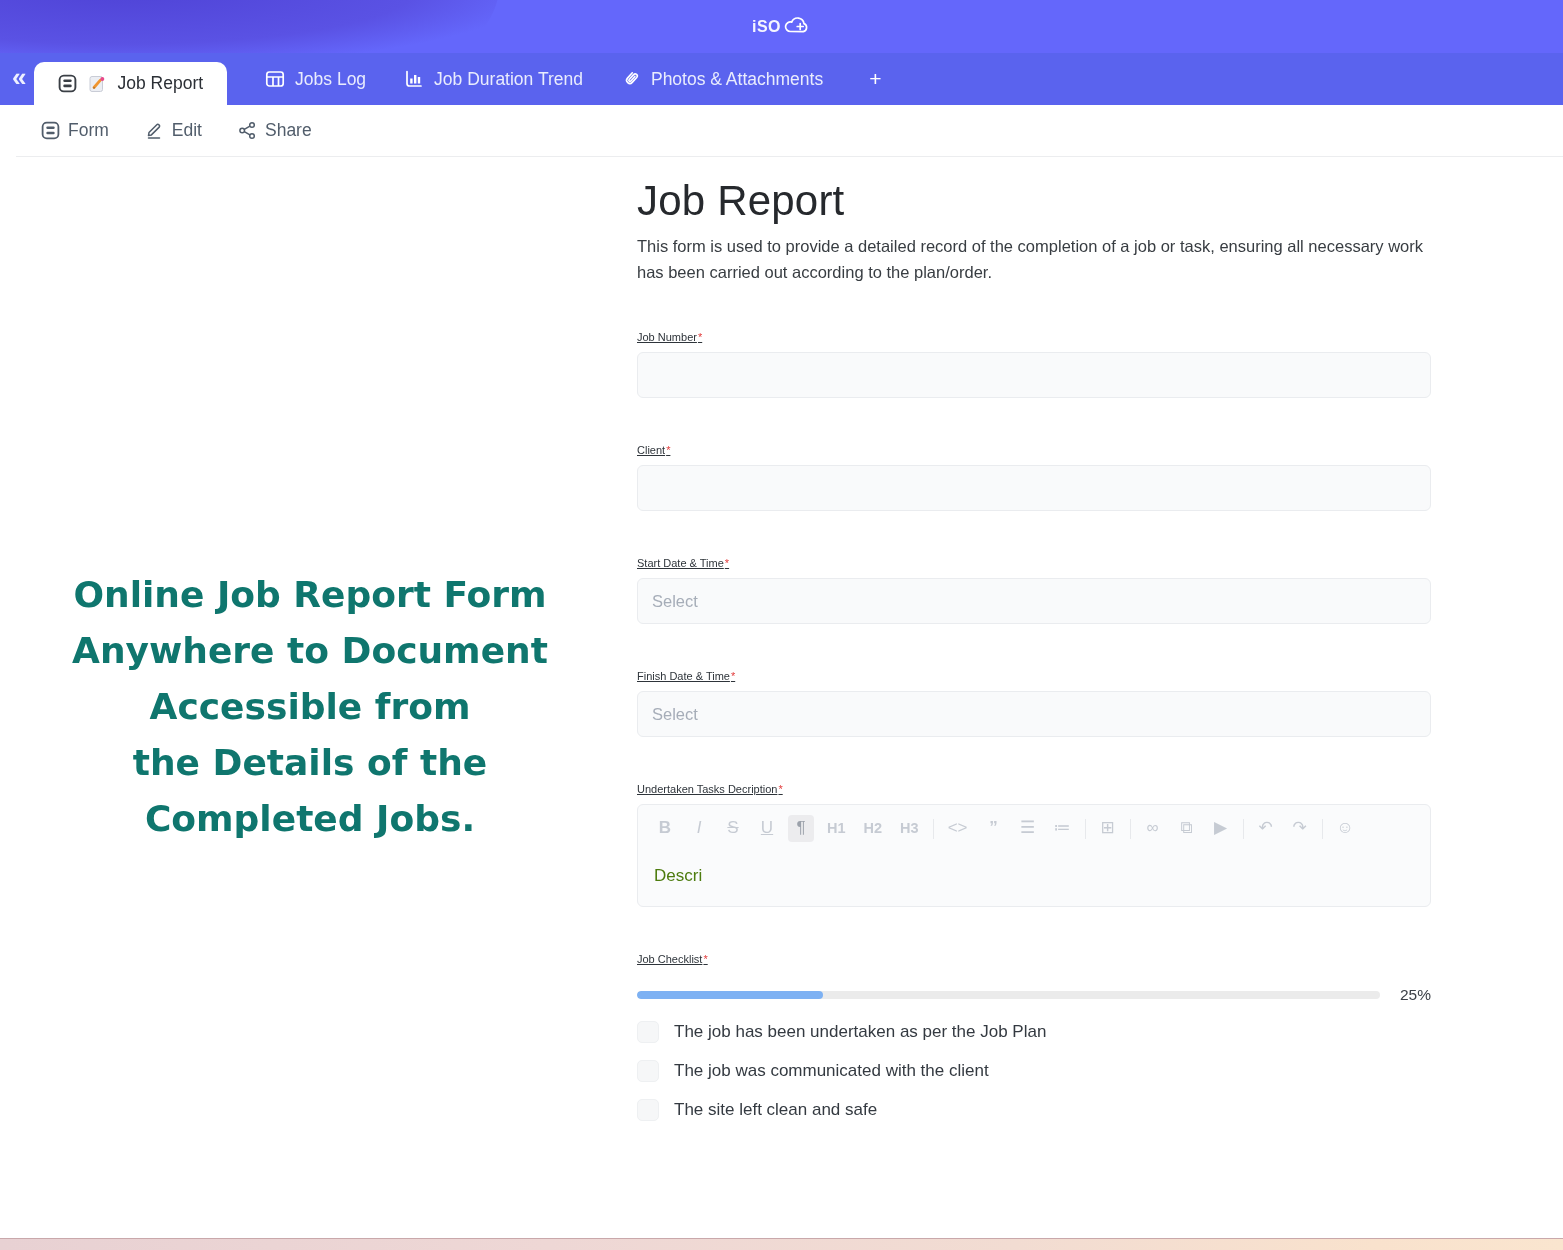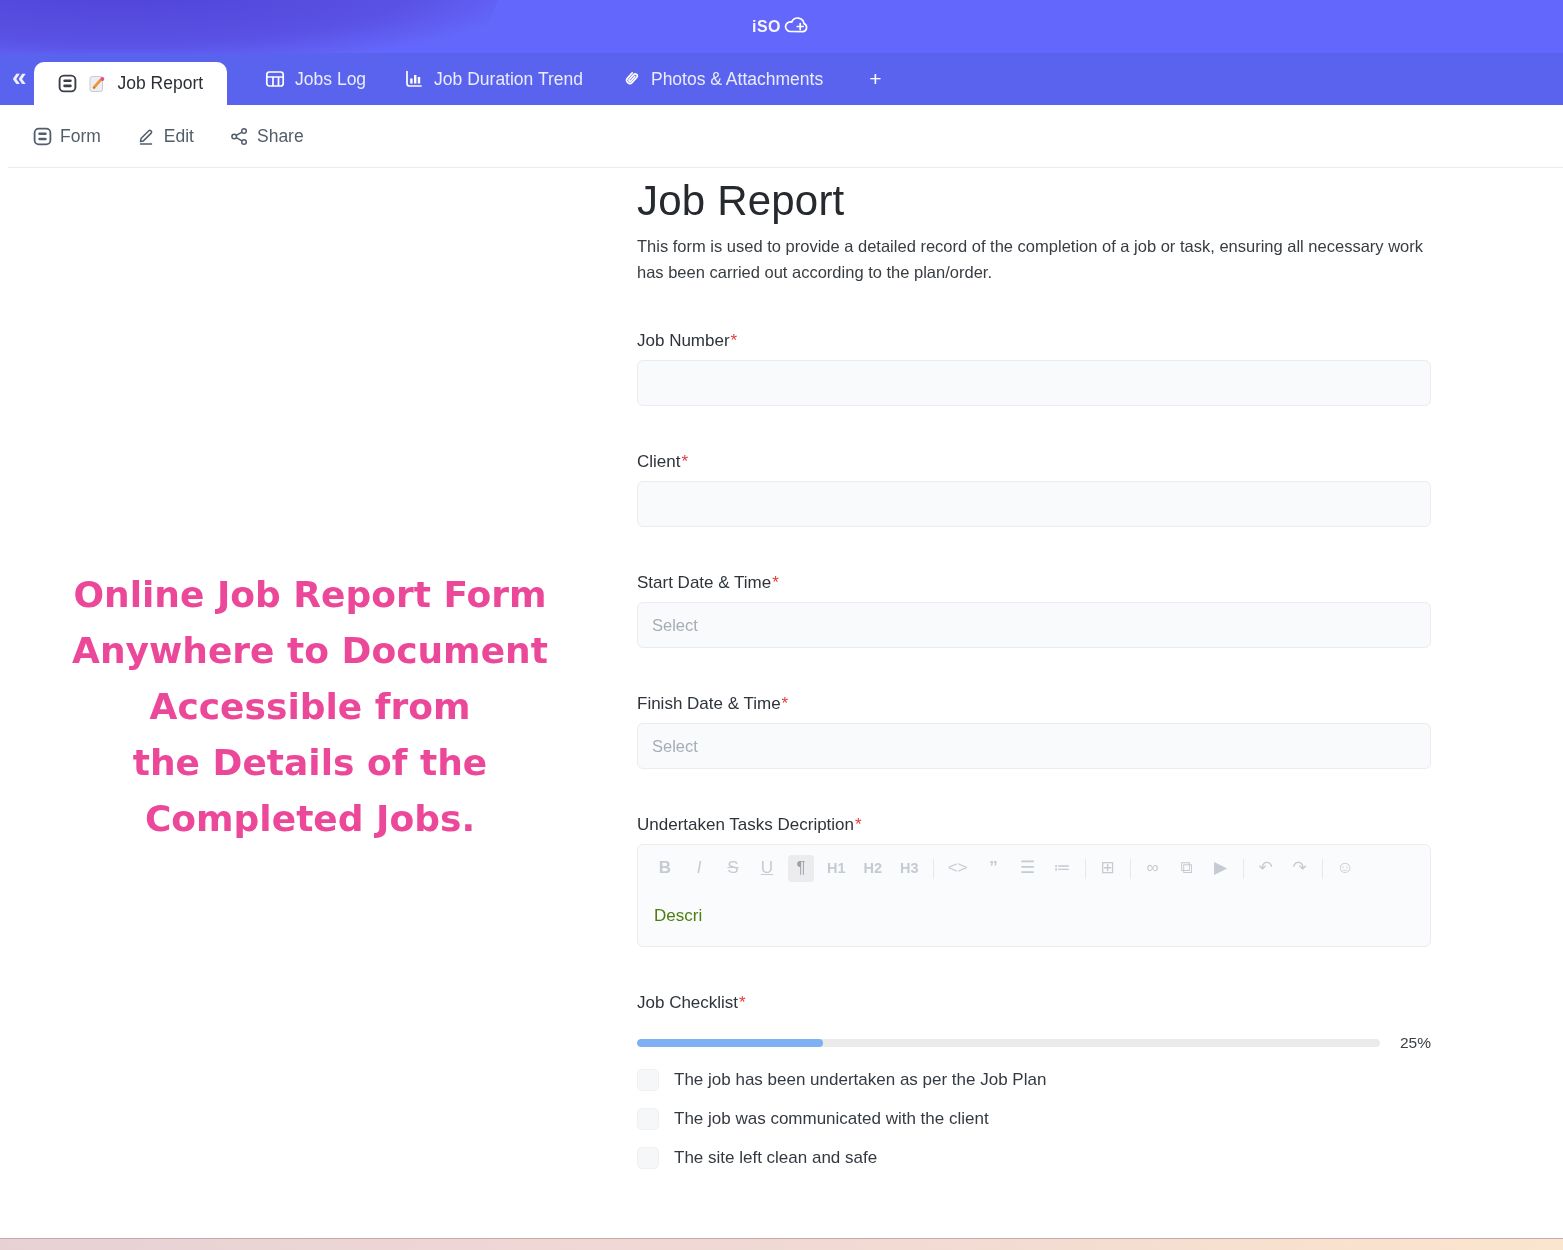--- a/index.html
+++ b/index.html
@@ -26,44 +26,44 @@
   .tab { display: flex; align-items: center; gap: 10px; color: #e9ecfd;
     font-size: 17.5px; white-space: nowrap; cursor: pointer; }
   .tab.inactive { margin-left: 38px; }
   .tab.active { margin-left: 0; background: #ffffff; color: #2c3036;
     border-radius: 10px 10px 0 0; height: 43px; align-self: flex-end;
     padding: 0 24px; font-weight: 500; }
   .add-tab { color: #ffffff; font-size: 21px; margin-left: 46px; cursor: pointer; }
   .tab-icon { flex: 0 0 auto; display: inline-flex; }
 
   
-  .toolbar { position: absolute; top: 105px; left: 8px; right: 0; height: 63px;
+  .toolbar { position: absolute; top: 105px; left: 16px; right: 0; height: 52px;
     background: #ffffff; border-bottom: 1px solid #ecedef;
     display: flex; align-items: center; padding-left: 25px; gap: 36px; }
   .toolbar-btn { display: flex; align-items: center; gap: 8px; color: #515d6b;
     font-size: 17.5px; cursor: pointer; }
   .toolbar-btn svg { display: block; }
 
   
   .content { position: absolute; top: 169px; left: 0; right: 0; bottom: 12px;
     background: #ffffff; overflow: hidden; }
 
   
   .annotation { position: absolute; left: 55px; top: 398px; width: 510px;
-    text-align: center; color: #ec4899;
+    text-align: center; color: #0f766e;
     font-family: cursive, "DejaVu Sans", sans-serif;
     font-weight: bold; font-size: 36px; line-height: 56px; }
 
   
   .form-col { position: absolute; left: 637px; top: 0; width: 794px; }
   .form-title { font-size: 42px; font-weight: 500; color: #26292d;
     margin-top: 8px; letter-spacing: 0.2px; }
   .form-desc { margin-top: 8px; font-size: 16.5px; line-height: 26px; color: #383d42; }
 
-  .field-label { margin-top: 46px; font-size: 17px; color: #2e343a; }
+  .field-label { margin-top: 46px; font-size: 11px; color: #2e343a; text-decoration: underline; }
   .field-label .req { color: #e23b3b; margin-left: 1px; }
 
   .text-input { margin-top: 9px; height: 46px; width: 100%;
     background: #f9fafb; border: 1px solid #eaecef; border-radius: 6px;
     display: flex; align-items: center; padding: 0 14px; font-size: 16.5px; }
   .text-input.placeholder { color: #a6adb8; }
 
   
   .editor { margin-top: 9px; border: 1px solid #eaecef; border-radius: 6px;
     background: #fafbfc; }

